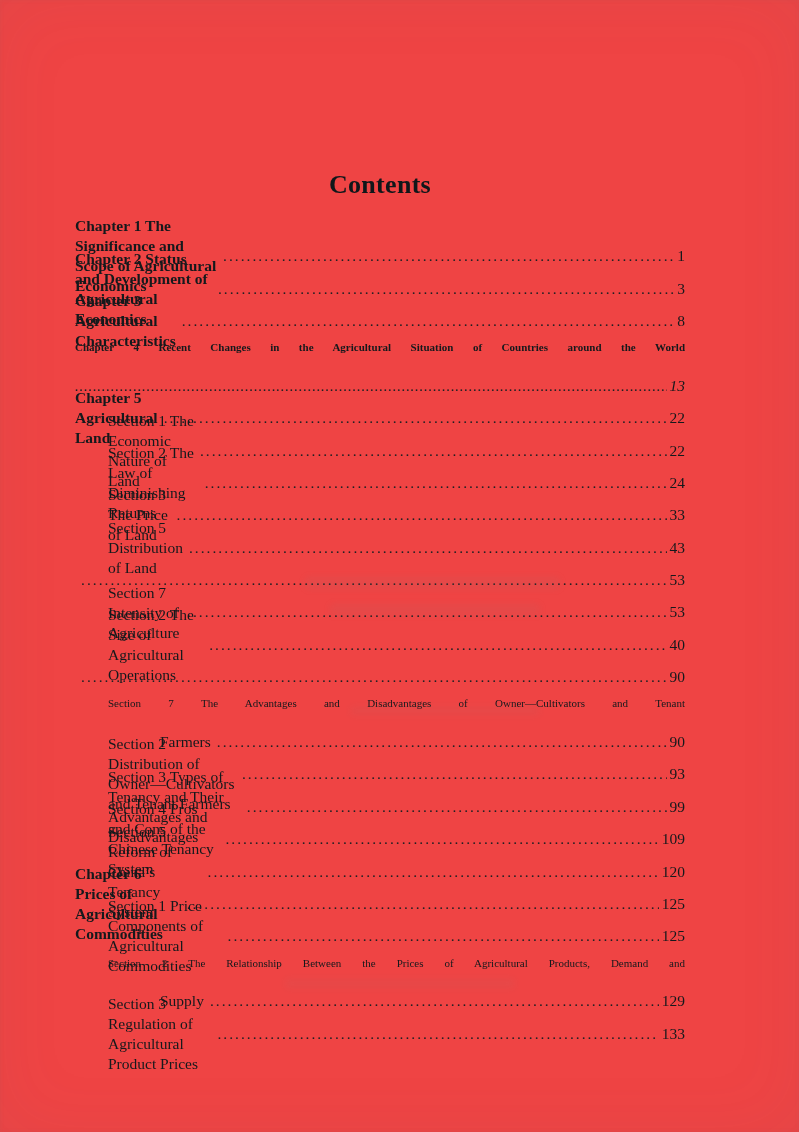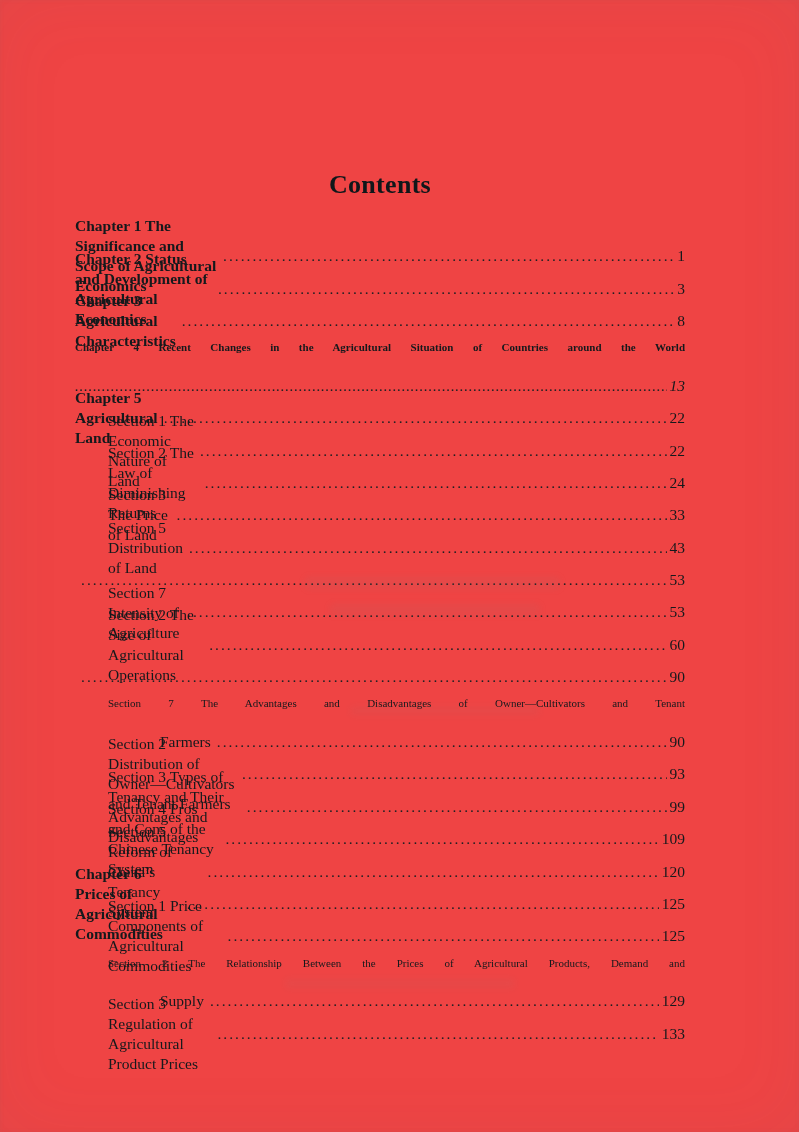--- a/index.html
+++ b/index.html
@@ -151,21 +151,21 @@
 
     <div class="row section">
       <span>Section 7 Intensity of Agriculture</span>
       <span class="dots"></span>
       <span class="pg">53</span>
     </div>
 
     <div class="row section">
       <span>Section 2 The Size of Agricultural Operations</span>
       <span class="dots"></span>
-      <span class="pg">60</span>
+      <span class="pg">40</span>
     </div>
 
     <div class="row chapter">
       <span class="dots"></span>
       <span class="pg">90</span>
     </div>
 
     <div class="just section">
       <span>Section 7 The Advantages and Disadvantages of Owner—Cultivators and Tenant</span>
     </div>

